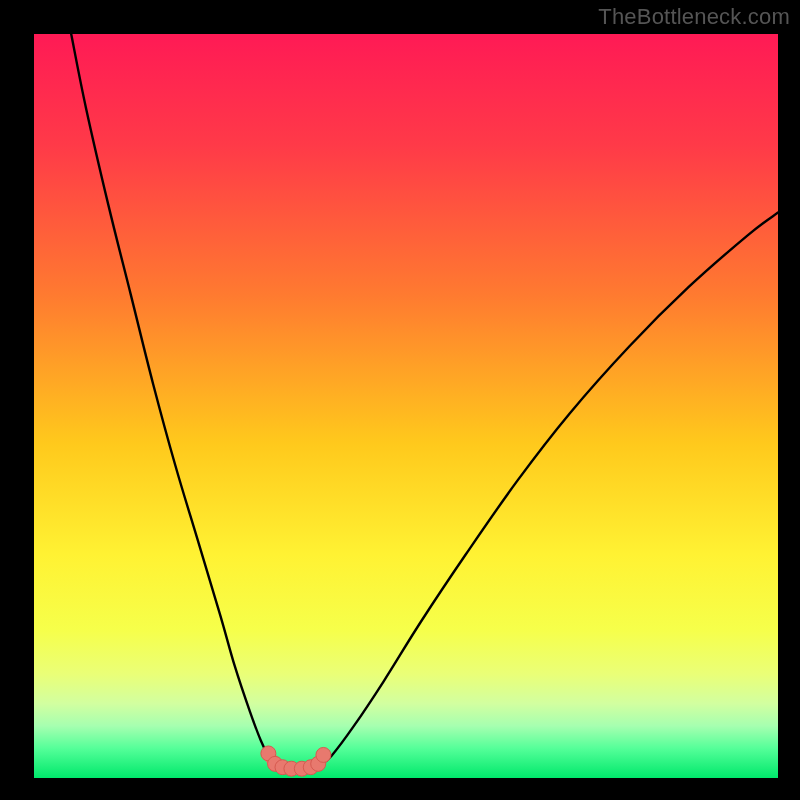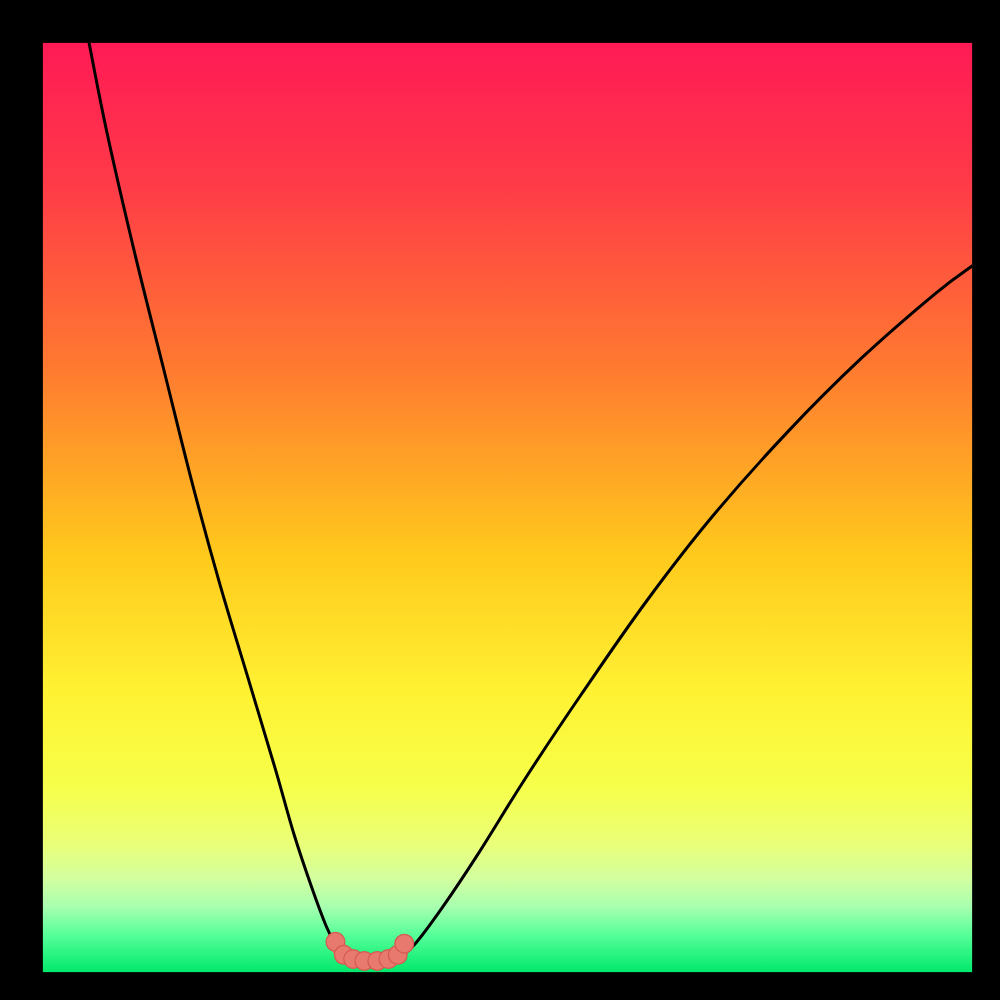--- a/index.html
+++ b/index.html
@@ -35,20 +35,21 @@
     font-size: 22px;
     font-weight: 500;
     letter-spacing: 0.2px;
     z-index: 5;
   }
 </style>
 </head>
 <body>
 
 <div class="frame">
+  <div class="attribution">TheBottleneck.com</div>
   <div class="plot-area">
     <svg id="chart-svg" width="744" height="744" viewBox="0 0 744 744" preserveAspectRatio="none">
       <defs>
         <linearGradient id="bg-grad" x1="0" y1="0" x2="0" y2="1">
             <stop offset="0.0%" stop-color="#ff1a55"></stop>
             <stop offset="15.0%" stop-color="#ff3a48"></stop>
             <stop offset="35.0%" stop-color="#ff7a30"></stop>
             <stop offset="55.0%" stop-color="#ffc91c"></stop>
             <stop offset="70.0%" stop-color="#fff233"></stop>
             <stop offset="80.0%" stop-color="#f6ff4a"></stop>

